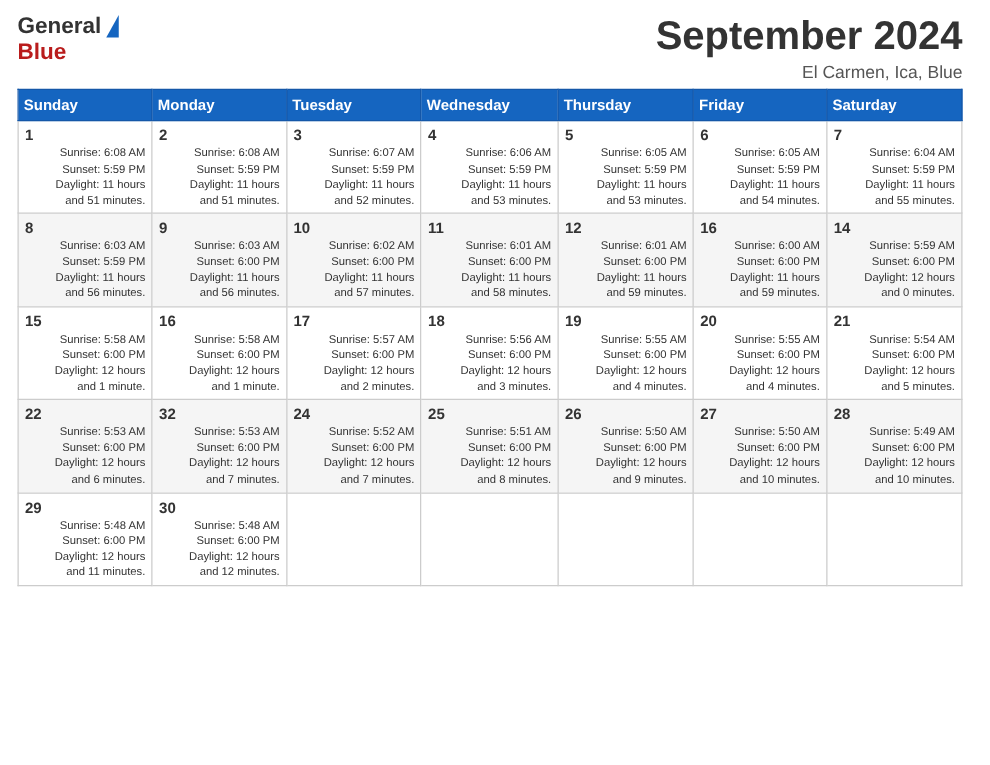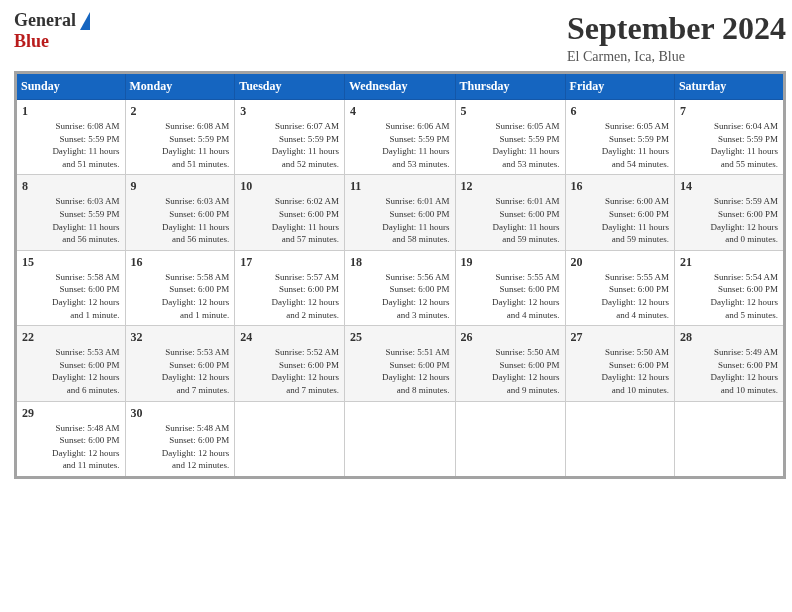--- a/index.html
+++ b/index.html
@@ -7,22 +7,21 @@
       font-family: Arial, sans-serif;
       background: #fff;
       width: 792px;
       height: 612px;
       overflow: hidden;
     }
     .page {
       width: 792px;
       min-height: 612px;
       background: #fff;
-      padding: 10px 6px 10px 14px;
-      font-family: Liberation Serif, serif;
+      padding: 10px 22px 10px 14px;
     }
     .header {
       display: flex;
       align-items: flex-start;
       justify-content: space-between;
       margin-bottom: 6px;
     }
     .logo-area {
       display: flex;
       flex-direction: column;
@@ -44,36 +43,36 @@
       color: #b91c1c;
     }
     .logo-triangle {
       width: 0;
       height: 0;
       border-left: 10px solid transparent;
       border-bottom: 18px solid #1565c0;
       margin-left: 2px;
     }
     .title-area {
-      text-align: left;
+      text-align: right;
     }
     .title-month {
       font-size: 32px;
       font-weight: bold;
       color: #333;
     }
     .title-location {
       font-size: 14px;
       color: #555;
       margin-top: 2px;
     }
     .calendar {
       width: 100%;
       border-collapse: collapse;
-      border: 3px solid #a3a3a3;
+      border: 1px solid #a3a3a3;
     }
     .calendar th {
       background: #1565c0;
       color: #fff;
       font-size: 12px;
       font-weight: bold;
       padding: 5px 4px;
       text-align: left;
       border: 1px solid #1457a8;
     }

